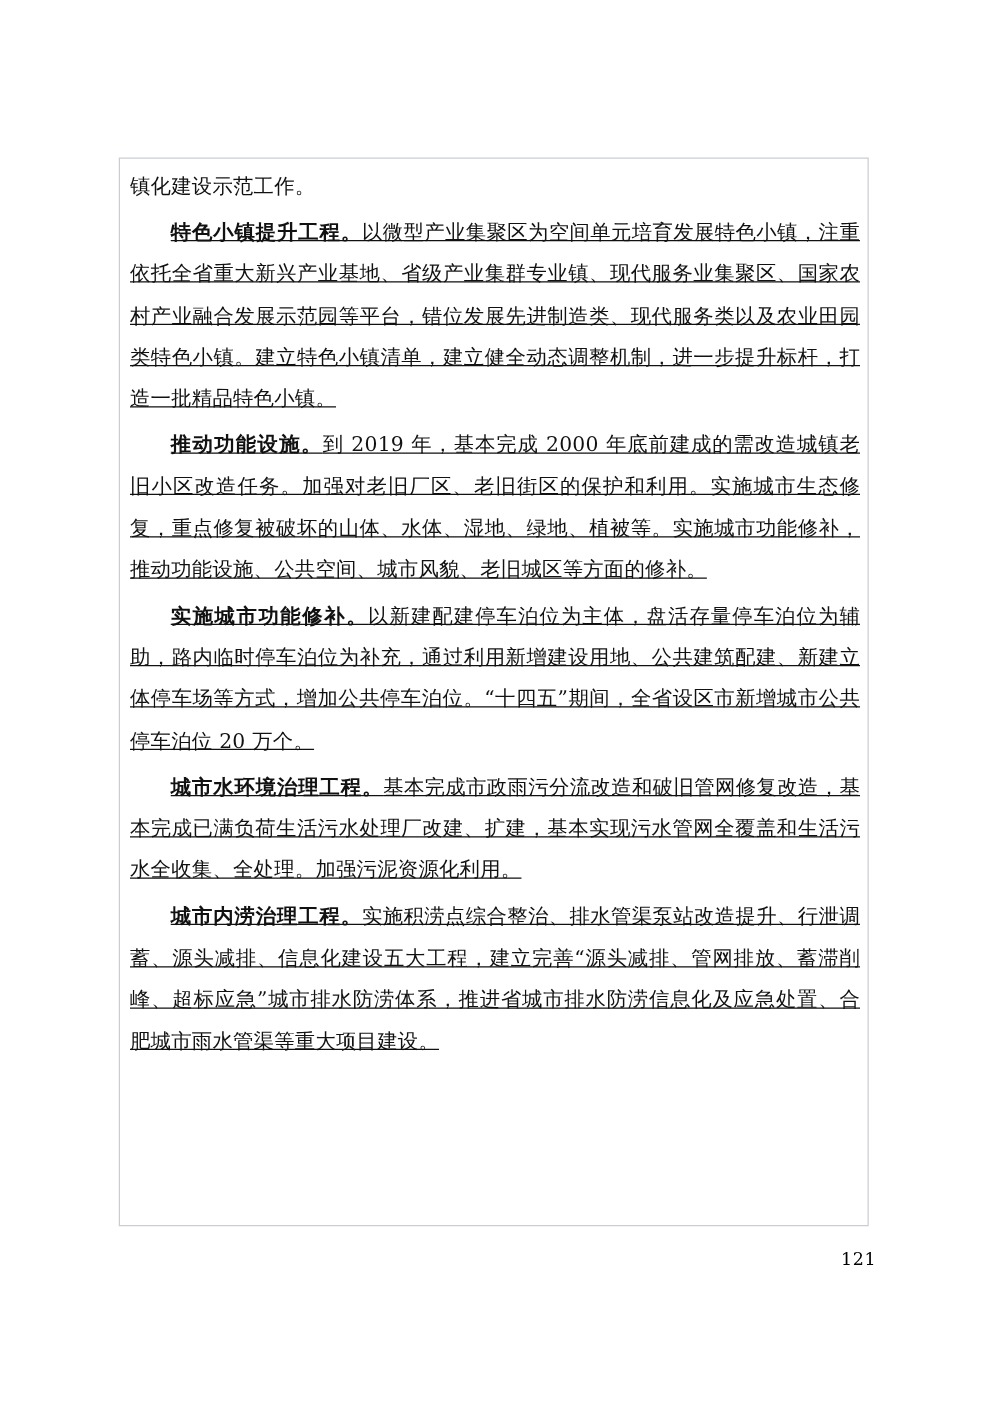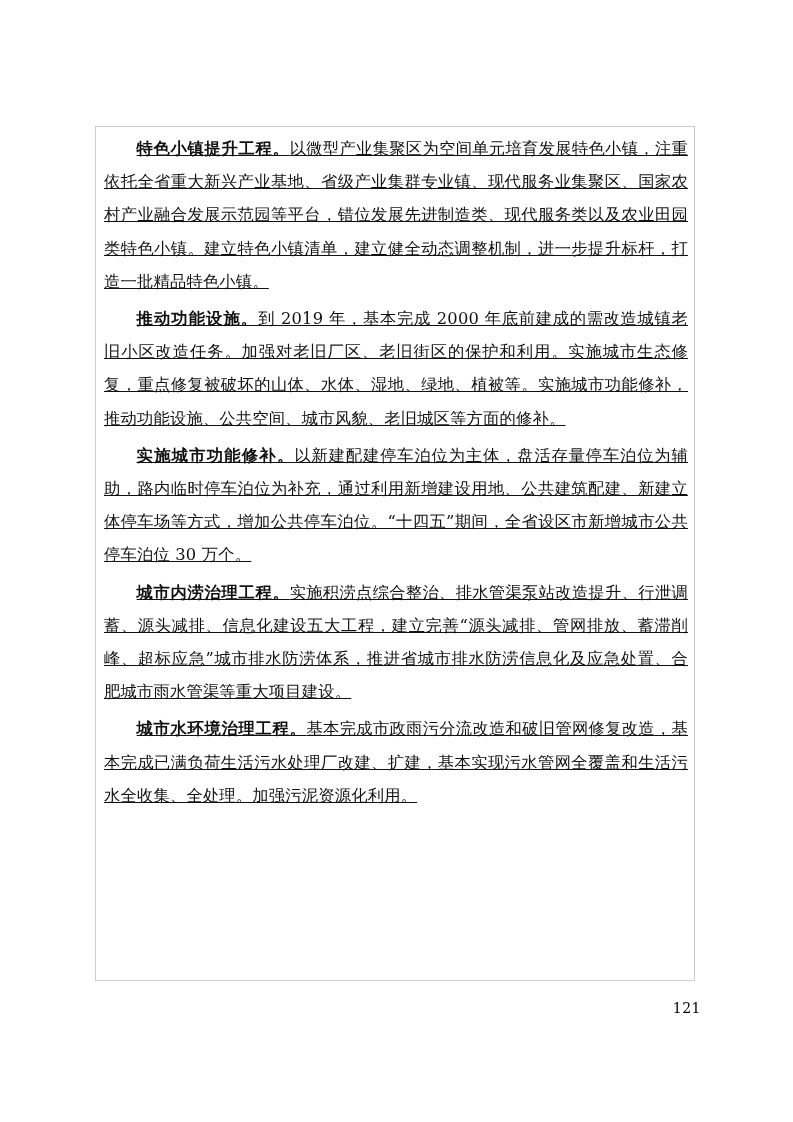--- a/index.html
+++ b/index.html
@@ -69,39 +69,42 @@
 </style>
 </head>
 <body>
 
 <div class="page">
 
   <div class="text-frame"></div>
 
   <div class="content">
 
+    <p>
+      <span class="body">镇化建设示范工作。</span>
+    </p>
 
     <p class="indent">
       <span class="lead">特色小镇提升工程。</span><span class="body">以微型产业集聚区为空间单元培育发展特色小镇，注重依托全省重大新兴产业基地、省级产业集群专业镇、现代服务业集聚区、国家农村产业融合发展示范园等平台，错位发展先进制造类、现代服务类以及农业田园类特色小镇。建立特色小镇清单，建立健全动态调整机制，进一步提升标杆，打造一批精品特色小镇。</span>
     </p>
 
     <p class="indent">
       <span class="lead">推动功能设施。</span><span class="body">到 2019 年，基本完成 2000 年底前建成的需改造城镇老旧小区改造任务。加强对老旧厂区、老旧街区的保护和利用。实施城市生态修复，重点修复被破坏的山体、水体、湿地、绿地、植被等。实施城市功能修补，推动功能设施、公共空间、城市风貌、老旧城区等方面的修补。</span>
     </p>
 
     <p class="indent">
-      <span class="lead">实施城市功能修补。</span><span class="body">以新建配建停车泊位为主体，盘活存量停车泊位为辅助，路内临时停车泊位为补充，通过利用新增建设用地、公共建筑配建、新建立体停车场等方式，增加公共停车泊位。“十四五”期间，全省设区市新增城市公共停车泊位 30 万个。</span>
+      <span class="lead">实施城市功能修补。</span><span class="body">以新建配建停车泊位为主体，盘活存量停车泊位为辅助，路内临时停车泊位为补充，通过利用新增建设用地、公共建筑配建、新建立体停车场等方式，增加公共停车泊位。“十四五”期间，全省设区市新增城市公共停车泊位 20 万个。</span>
+    </p>
+
+    <p class="indent">
+      <span class="lead">城市水环境治理工程。</span><span class="body">基本完成市政雨污分流改造和破旧管网修复改造，基本完成已满负荷生活污水处理厂改建、扩建，基本实现污水管网全覆盖和生活污水全收集、全处理。加强污泥资源化利用。</span>
     </p>
 
     <p class="indent">
       <span class="lead">城市内涝治理工程。</span><span class="body">实施积涝点综合整治、排水管渠泵站改造提升、行泄调蓄、源头减排、信息化建设五大工程，建立完善“源头减排、管网排放、蓄滞削峰、超标应急”城市排水防涝体系，推进省城市排水防涝信息化及应急处置、合肥城市雨水管渠等重大项目建设。</span>
-    </p>
-
-    <p class="indent">
-      <span class="lead">城市水环境治理工程。</span><span class="body">基本完成市政雨污分流改造和破旧管网修复改造，基本完成已满负荷生活污水处理厂改建、扩建，基本实现污水管网全覆盖和生活污水全收集、全处理。加强污泥资源化利用。</span>
     </p>
 
 
   </div>
 
   <div class="page-number">121</div>
 
 </div>
 
 </body></html>

